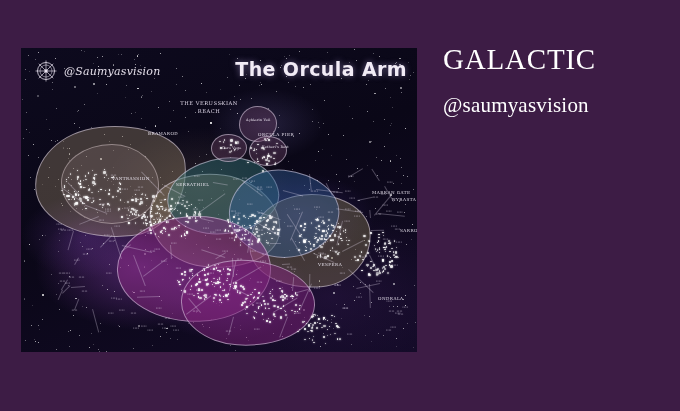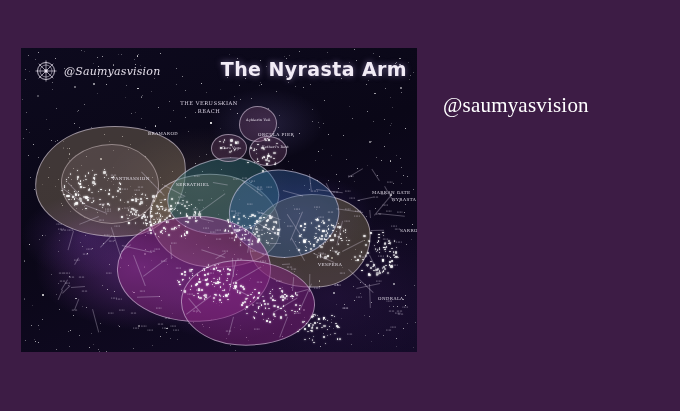--- a/index.html
+++ b/index.html
@@ -1754,23 +1754,23 @@
         <g stroke="#e8e2f0" stroke-width="1.3">
           <line x1="22" y1="1" x2="22" y2="43"></line>
           <line x1="1" y1="22" x2="43" y2="22"></line>
           <line x1="7.5" y1="7.5" x2="36.5" y2="36.5"></line>
           <line x1="36.5" y1="7.5" x2="7.5" y2="36.5"></line>
         </g>
       </svg>
       <span class="wm-txt">@Saumyasvision</span>
     </div>
 
-    <div class="map-title">The Nyrasta Arm</div>
+    <div class="map-title">The Orcula Arm</div>
   </div>
 
   <div class="info">
     <h1 class="h1">
-      <br>
+      <span>GALACTIC</span><br>
     </h1>
     <div class="handle">@saumyasvision</div>
   </div>
 
 </div>
 
 </body></html>

